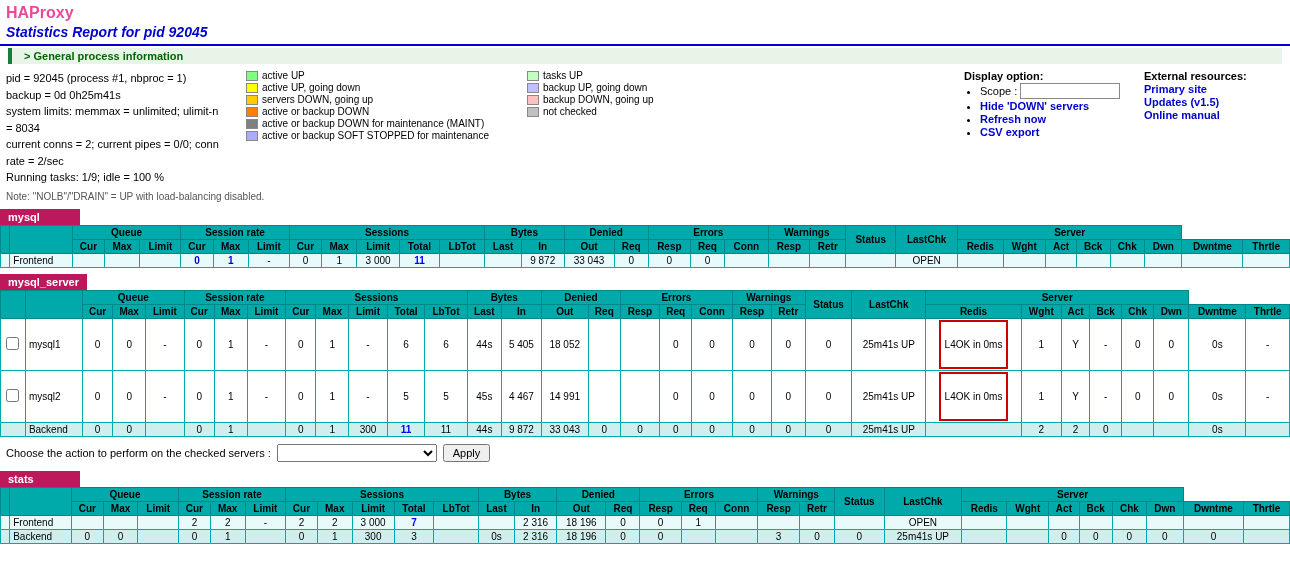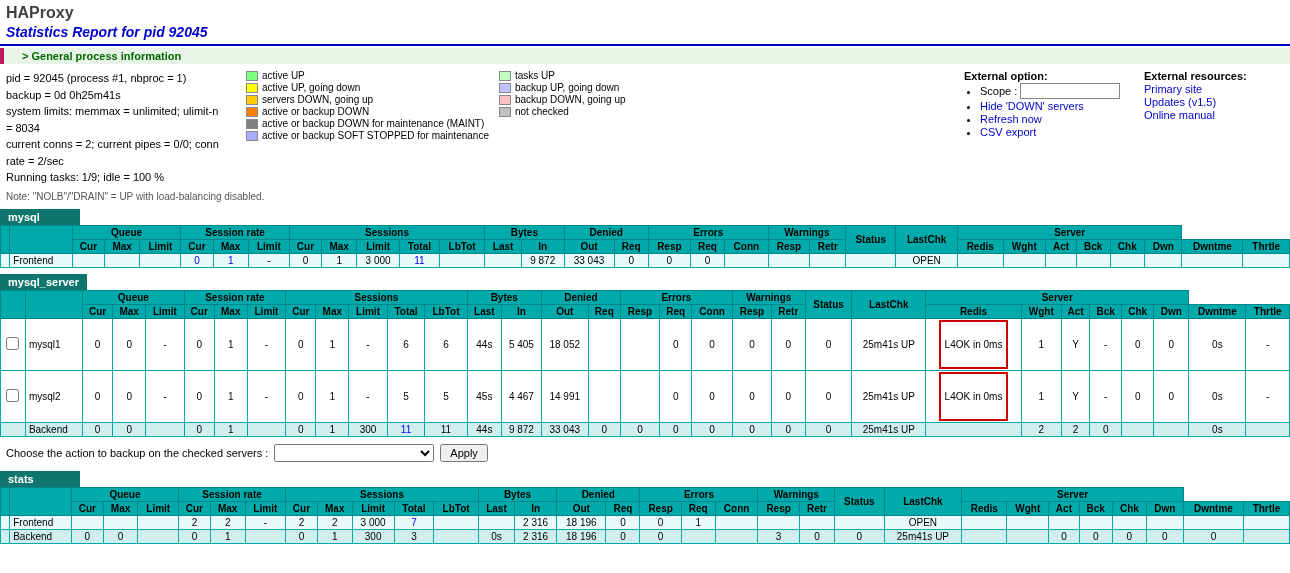--- a/index.html
+++ b/index.html
@@ -1,40 +1,40 @@
 <!DOCTYPE html>
 <html><head>
   <meta charset="utf-8">
   <style>
     * { margin: 0; padding: 0; box-sizing: border-box; }
     body { font-family: Arial, sans-serif; font-size: 11px; background: #fff; color: #000; }
-    a { color: #00c; text-decoration: none; }
-
-    .page-title { color: #404040; font-size: 16px; font-weight: bold; padding: 4px 6px 0; }
+    a { color: #00c; text-decoration: none; font-weight: bold; }
+
+    .page-title { color: #ec4899; font-size: 16px; font-weight: bold; padding: 4px 6px 0; }
     .stats-title { color: #00c; font-size: 14px; font-style: italic; font-weight: bold; padding: 2px 6px; }
     .hr-blue { border: none; border-top: 2px solid #00c; margin: 2px 0; }
 
-    .section-header { background: #e8f4e8; border-left: 4px solid #be185d; padding: 2px 18px; font-weight: bold; color: #060; font-size: 11px; margin: 2px 0; }
+    .section-header { background: #e8f4e8; border-left: 4px solid #15803d; padding: 2px 12px; font-weight: bold; color: #060; font-size: 11px; margin: 2px 8px; }
 
     .general-info { display: flex; padding: 4px 6px; gap: 20px; }
     .info-text { flex: 0 0 220px; font-size: 11px; line-height: 1.5; }
-    .legend-area { display: flex; gap: 0; flex: 1; }
+    .legend-area { display: flex; gap: 28px; flex: 1; }
     .legend-col { display: flex; flex-direction: column; gap: 1px; }
     .legend-item { display: flex; align-items: center; gap: 4px; font-size: 10px; white-space: nowrap; }
     .legend-box { width: 12px; height: 10px; display: inline-block; border: 1px solid #888; }
     .display-options { flex: 0 0 160px; font-size: 11px; }
     .display-options ul { list-style: disc; padding-left: 16px; }
     .display-options li { margin: 1px 0; }
     .external-res { flex: 0 0 140px; font-size: 11px; }
     .external-res ul { list-style: none; padding-left: 0; }
     .external-res li { margin: 1px 0; }
     .note-text { font-size: 10px; color: #555; padding: 1px 6px; }
 
     .proxy-section { margin: 4px 0; }
-    .proxy-title { background: #0f766e; color: #fff; font-weight: bold; font-size: 11px; padding: 2px 8px; display: inline-block; min-width: 80px; }
+    .proxy-title { background: #be185d; color: #fff; font-weight: bold; font-size: 11px; padding: 2px 8px; display: inline-block; min-width: 80px; }
 
     table.stats-table { border-collapse: collapse; width: 100%; font-size: 10px; }
     table.stats-table th { background: #0aa; color: #000; border: 1px solid #088; padding: 1px 3px; text-align: center; font-weight: bold; white-space: nowrap; }
     table.stats-table td { border: 1px solid #0aa; padding: 1px 3px; text-align: center; white-space: nowrap; }
     table.stats-table tr.frontend-row td { background: #e8fafa; }
     table.stats-table tr.backend-row td { background: #d0eeee; }
     table.stats-table tr.server-row td { background: #fff; }
     table.stats-table td.row-label { text-align: left; font-weight: normal; background: #e8fafa; }
 
     .lastchk-box { border: 2px solid #c00; padding: 17px 4px; display: inline-block; font-size: 10px; }
@@ -106,21 +106,21 @@
           <span>backup DOWN, going up</span>
         </div>
       <div class="legend-item">
           <span class="legend-box" style="background:#c0c0c0;"></span>
           <span>not checked</span>
         </div>
     </div>
   </div>
 
   <div class="display-options">
-    <div style="font-weight:bold;">External option:</div>
+    <div style="font-weight:bold;">Display option:</div>
     <ul>
       <li><span>Scope :</span> <input class="scope-input" type="text" value="" style=""></li>
       <li><a href="#">Hide 'DOWN' servers</a></li>
       <li><a href="#">Refresh now</a></li>
       <li><a href="#">CSV export</a></li>
     </ul>
   </div>
 
   <div class="external-res">
     <div style="font-weight:bold;">External resources:</div>
@@ -378,21 +378,21 @@
           <td></td>
           <td></td>
           <td>0s</td>
           <td></td>
       </tr>
     </tbody>
   </table>
 </div>
 
 <div class="action-row">
-  <span>Choose the action to backup on the checked servers :</span>
+  <span>Choose the action to perform on the checked servers :</span>
   <select>
     <option value=""></option>
     <option>Set state to READY</option>
     <option>Set state to DRAIN</option>
     <option>Set state to MAINT</option>
     <option>Health: disable checks</option>
     <option>Health: enable checks</option>
     <option>Agent: disable checks</option>
     <option>Agent: enable checks</option>
     <option>Set weight to ...</option>

